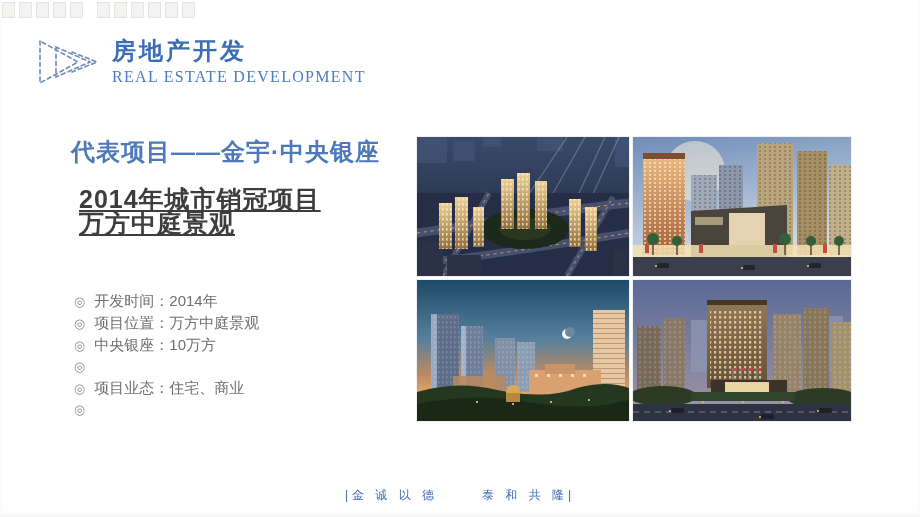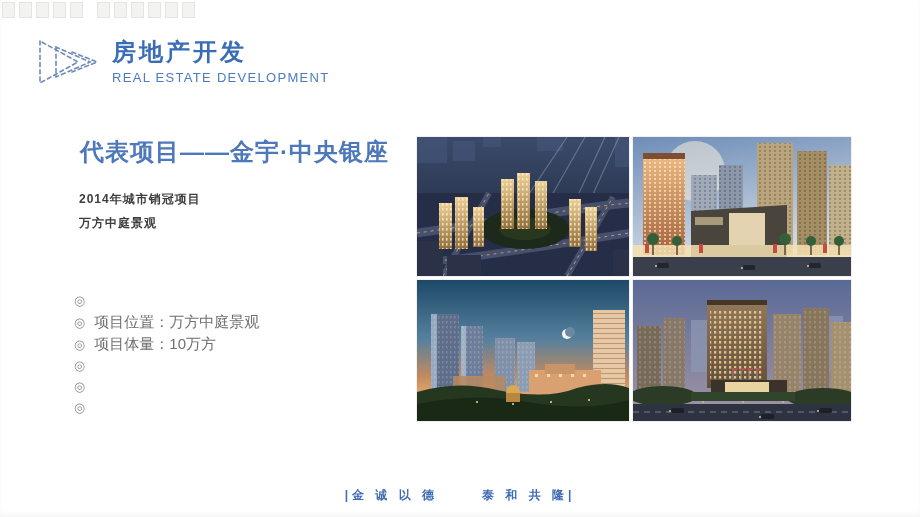--- a/index.html
+++ b/index.html
@@ -32,35 +32,35 @@
     position: absolute; top: 36px; left: 34px;
     display: flex; align-items: center; gap: 12px;
   }
   .logo { width: 66px; height: 52px; }
   .header-title {
     font-size: 24px; font-weight: bold;
     color: #3a6db6; letter-spacing: 3px;
     line-height: 1.1;
   }
   .header-subtitle {
-    font-size: 13px; color: #4a7cc2;
-    letter-spacing: 1.3px; margin-top: 4px;
+    font-size: 16px; color: #4a7cc2;
+    letter-spacing: 1.3px; margin-top: 4px; font-family: Liberation Serif, serif;
   }
 
   
   .project-title {
-    position: absolute; left: 80px; top: 136px;
+    position: absolute; left: 71px; top: 136px;
     font-size: 24px; font-weight: bold;
     color: #4d78ba; letter-spacing: 1px;
     white-space: nowrap;
   }
   .highlights {
     position: absolute; left: 79px; top: 187px;
-    font-size: 12px; font-weight: bold;
-    color: #3d3d3d; letter-spacing: 1px;
+    font-size: 25px; font-weight: bold;
+    color: #3d3d3d; letter-spacing: 1px; text-decoration: underline;
   }
   .highlights div { line-height: 24px; }
 
   .specs {
     position: absolute; left: 74px; top: 290px;
     list-style: none;
     font-size: 15px; color: #6f6f6f;
   }
   .specs li {
     display: flex; align-items: baseline; gap: 9px;
@@ -80,21 +80,21 @@
   .gallery figure {
     overflow: hidden; background: #1c2438;
     box-shadow: 0 0 0 1px rgba(0,0,0,0.06);
   }
   .gallery svg { display: block; width: 100%; height: 100%; }
 
   
   .footer {
     position: absolute; left: 0; right: 0; bottom: 13px;
     display: flex; justify-content: center; gap: 44px;
-    font-size: 12px; font-weight: bold;
+    font-size: 12px; font-weight: normal;
     color: #3d6ab2; letter-spacing: 4px;
     white-space: pre;
   }
 </style>
 </head>
 <body>
 
 <div class="slide">
 
   <div class="watermark">
@@ -128,34 +128,36 @@
   <div class="project-title">代表项目——金宇·中央银座</div>
 
   <div class="highlights">
     <div>2014年城市销冠项目</div>
     <div>万方中庭景观</div>
   </div>
 
   <ul class="specs">
     <li>
         <span class="bullet">◎</span>
+        <span>开发时间：2014年</span>
       </li>
     <li>
         <span class="bullet">◎</span>
         <span>项目位置：万方中庭景观</span>
       </li>
     <li>
         <span class="bullet">◎</span>
-        <span>项目体量：10万方</span>
-      </li>
-    <li>
-        <span class="bullet">◎</span>
-      </li>
-    <li>
-        <span class="bullet">◎</span>
+        <span>中央银座：10万方</span>
+      </li>
+    <li>
+        <span class="bullet">◎</span>
+      </li>
+    <li>
+        <span class="bullet">◎</span>
+        <span>项目业态：住宅、商业</span>
       </li>
     <li>
         <span class="bullet">◎</span>
       </li>
   </ul>
 
   <div class="gallery">
 
     <figure>
       <svg viewBox="0 0 212 139" preserveAspectRatio="none">

